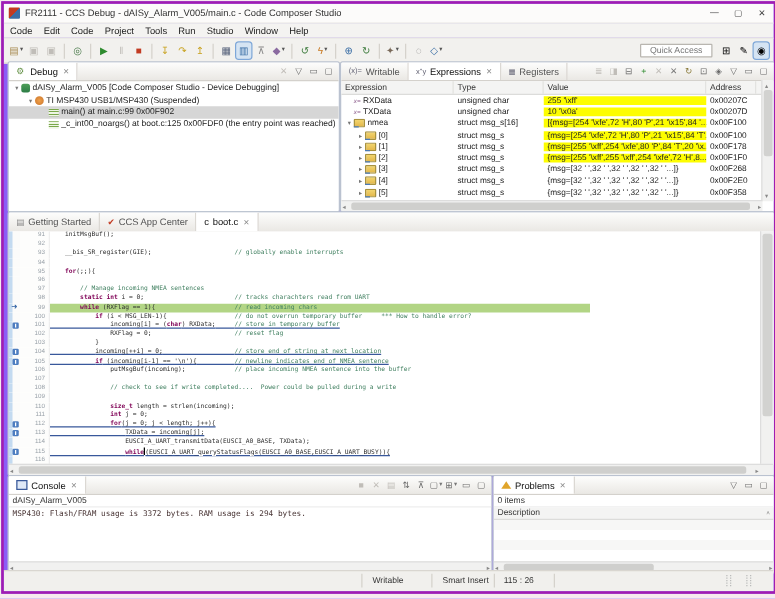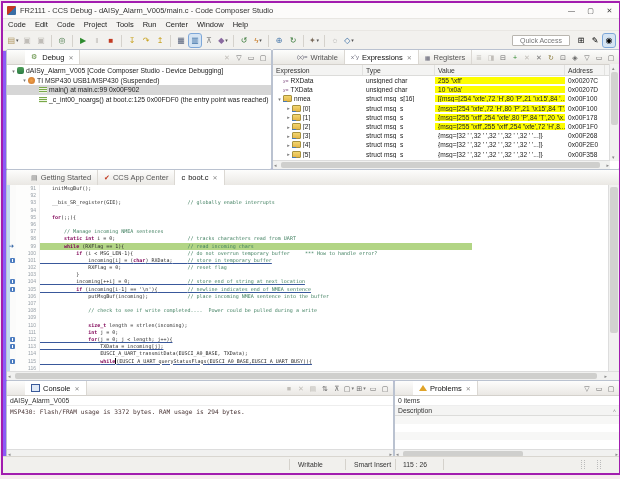--- a/index.html
+++ b/index.html
@@ -18,21 +18,21 @@
   .toolbar{height:19px;display:flex;align-items:center;padding:0 3px;background:#f2f1ee;border-bottom:1px solid #d9d6d0;border-top:1px solid #e9e7e3;}
   .tbi{min-width:12px;height:13px;display:flex;align-items:center;justify-content:center;font-size:8px;margin:0 1px;border-radius:2px;line-height:1;}
   .tbi.active{background:#d5e4f3;outline:1px solid #7da7d9;}
   .tbi .caret{font-size:5px;color:#555;margin-left:1px;}
   .dim{color:#c0bdb8 !important;}
   .sep{width:1px;height:12px;background:#d5d2cc;margin:0 3px;flex:none;}
   .quick-access{margin-left:auto;border:1px solid #b9b6b0;background:#fff;color:#777;font-size:7px;padding:1px 7px;border-radius:1px;}
   .persp{display:flex;align-items:center;margin-left:4px;}
   
   .panel{position:absolute;border:1px solid #bac2d0;background:#fff;border-radius:2px;overflow:hidden;}
-  .tabrow{height:14px;display:flex;align-items:center;background:linear-gradient(#fdfdfc,#eae8e4);border-bottom:1px solid #d4d1cc;font-size:7.5px;color:#555;padding-left:18px;}
+  .tabrow{height:14px;display:flex;align-items:center;background:linear-gradient(#fdfdfc,#eae8e4);border-bottom:1px solid #d4d1cc;font-size:7.5px;color:#555;}
   .tab{display:flex;align-items:center;gap:3px;height:100%;padding:0 6px;border-right:1px solid #dbd8d3;white-space:nowrap;}
   .tab.active{background:#fff;color:#111;}
   .tab .close{font-size:6px;color:#888;margin-left:1px;}
   .paneltools{margin-left:auto;display:flex;align-items:center;padding-right:2px;}
   .pti{min-width:10px;height:11px;display:flex;align-items:center;justify-content:center;font-size:7px;color:#6a6a6a;margin:0 1px;line-height:1;}
   .pti .caret{font-size:5px;margin-left:1px;color:#777;}
   
   .trow{height:9.6px;display:flex;align-items:center;font-size:6.8px;color:#222;white-space:nowrap;}
   .trow.sel{background:#d6d6d6;}
   .exp{width:7px;font-size:5px;color:#777;text-align:center;flex:none;}
@@ -109,21 +109,21 @@
     </div>
   </div>
 
   <div class="menubar" id="menubar">
       <div class="mi">Code</div>
       <div class="mi">Edit</div>
       <div class="mi">Code</div>
       <div class="mi">Project</div>
       <div class="mi">Tools</div>
       <div class="mi">Run</div>
-      <div class="mi">Center</div>
+      <div class="mi">Studio</div>
       <div class="mi">Window</div>
       <div class="mi">Help</div>
     </div>
 
   <div class="toolbar">
     <span id="tb-icons" style="display:flex;align-items:center;">
         <div class="tbi">
           <span style="color: rgb(169, 141, 84);">▤</span>
           <span class="caret">▾</span>
         </div>

